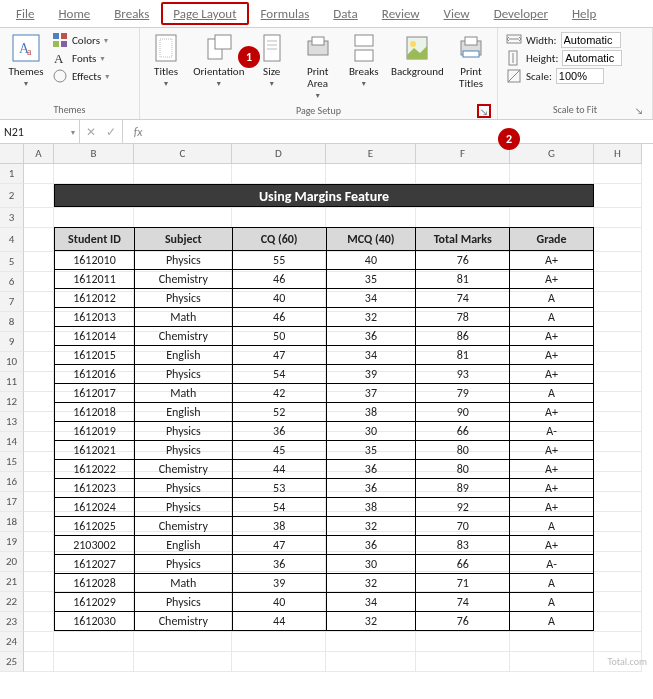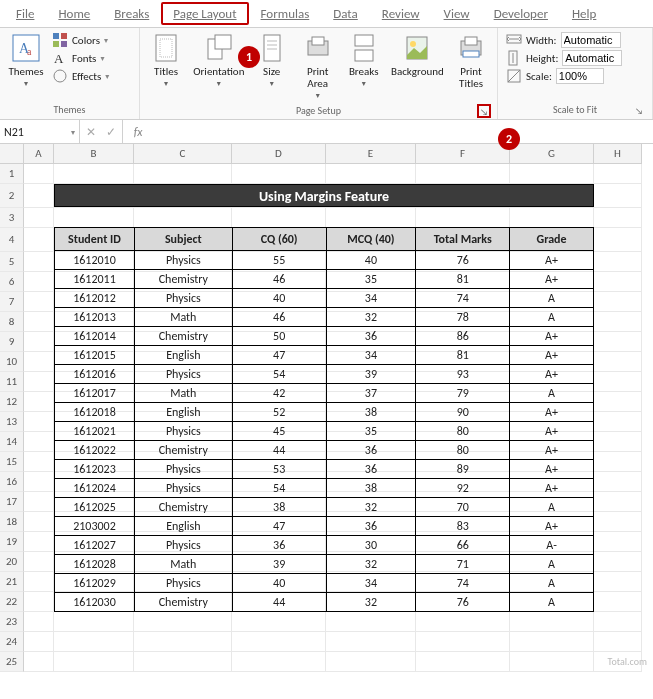--- a/index.html
+++ b/index.html
@@ -657,20 +657,28 @@
             </tr>
             <tr>
               <td>1612018</td>
               <td>English</td>
               <td>52</td>
               <td>38</td>
               <td>90</td>
               <td>A+</td>
             </tr>
             <tr>
+              <td>1612019</td>
+              <td>Physics</td>
+              <td>36</td>
+              <td>30</td>
+              <td>66</td>
+              <td>A-</td>
+            </tr>
+            <tr>
               <td>1612021</td>
               <td>Physics</td>
               <td>45</td>
               <td>35</td>
               <td>80</td>
               <td>A+</td>
             </tr>
             <tr>
               <td>1612022</td>
               <td>Chemistry</td>

